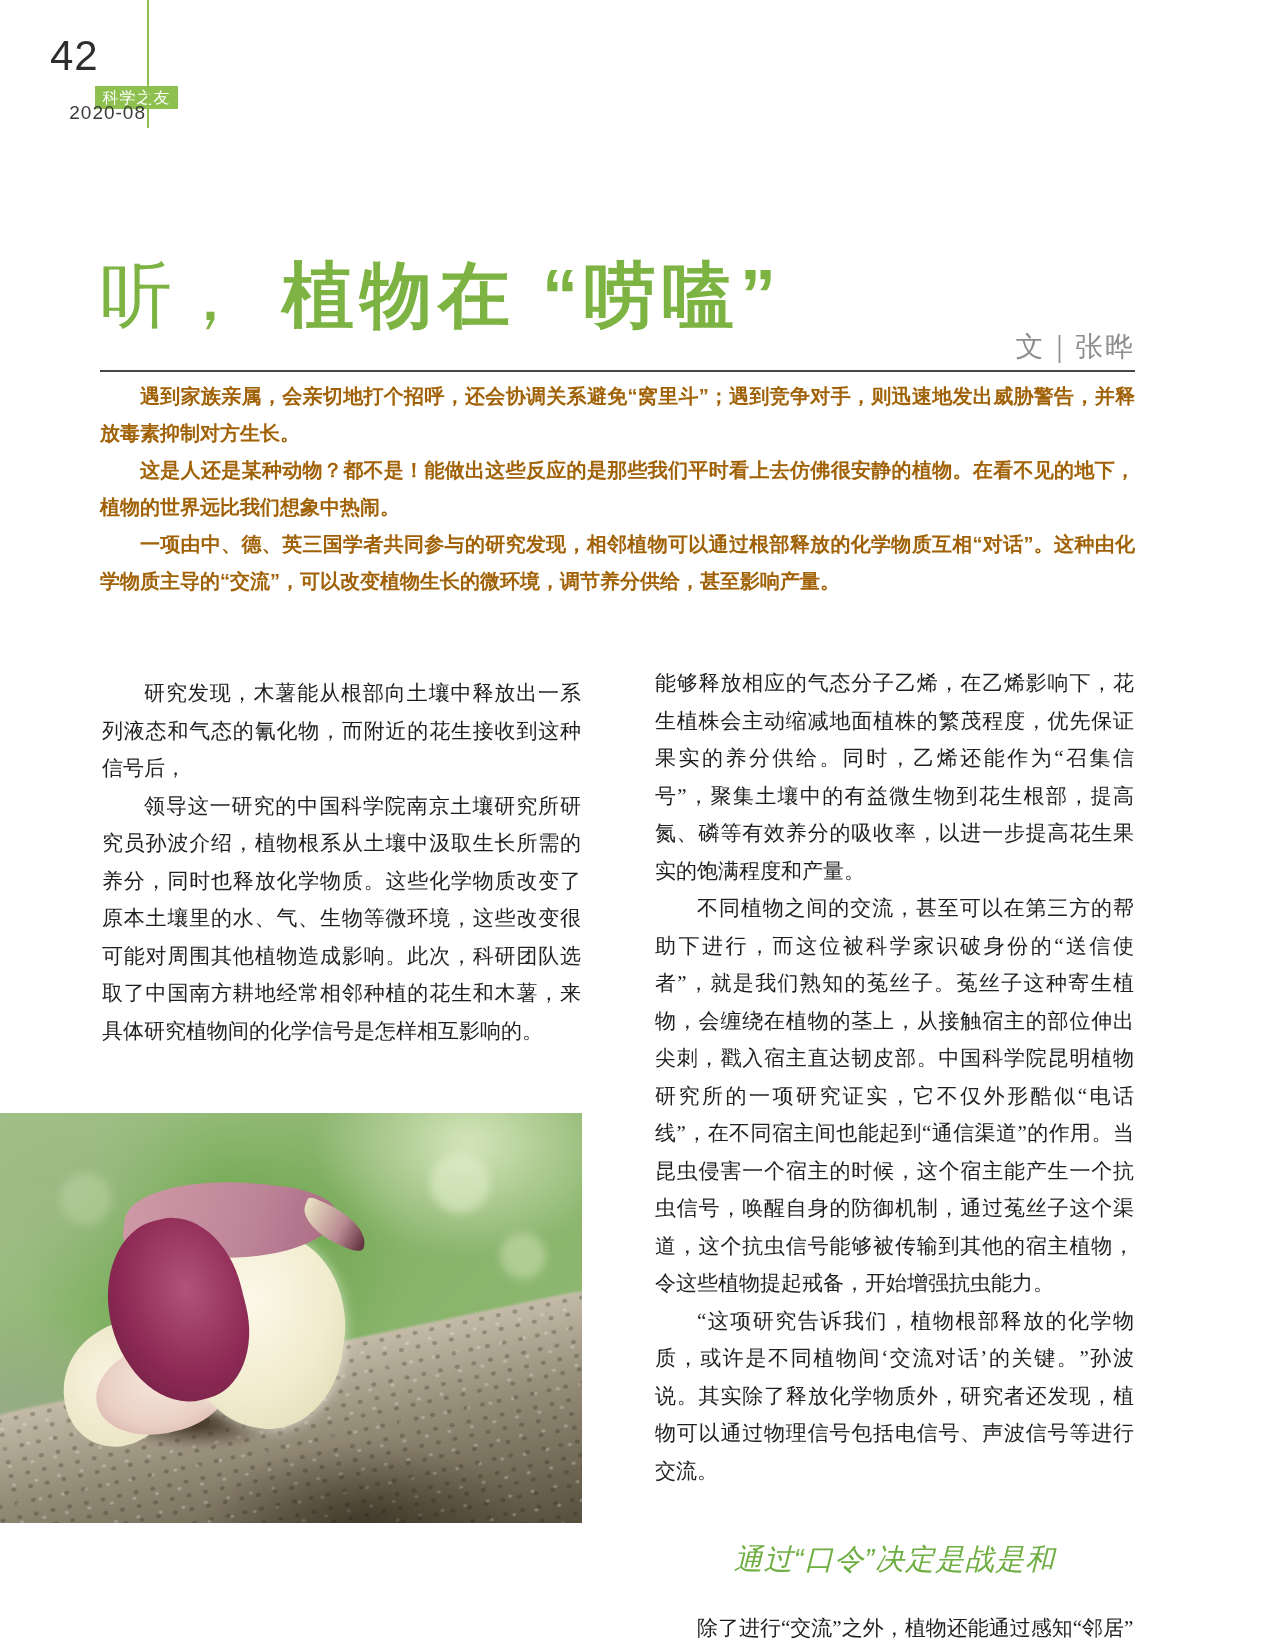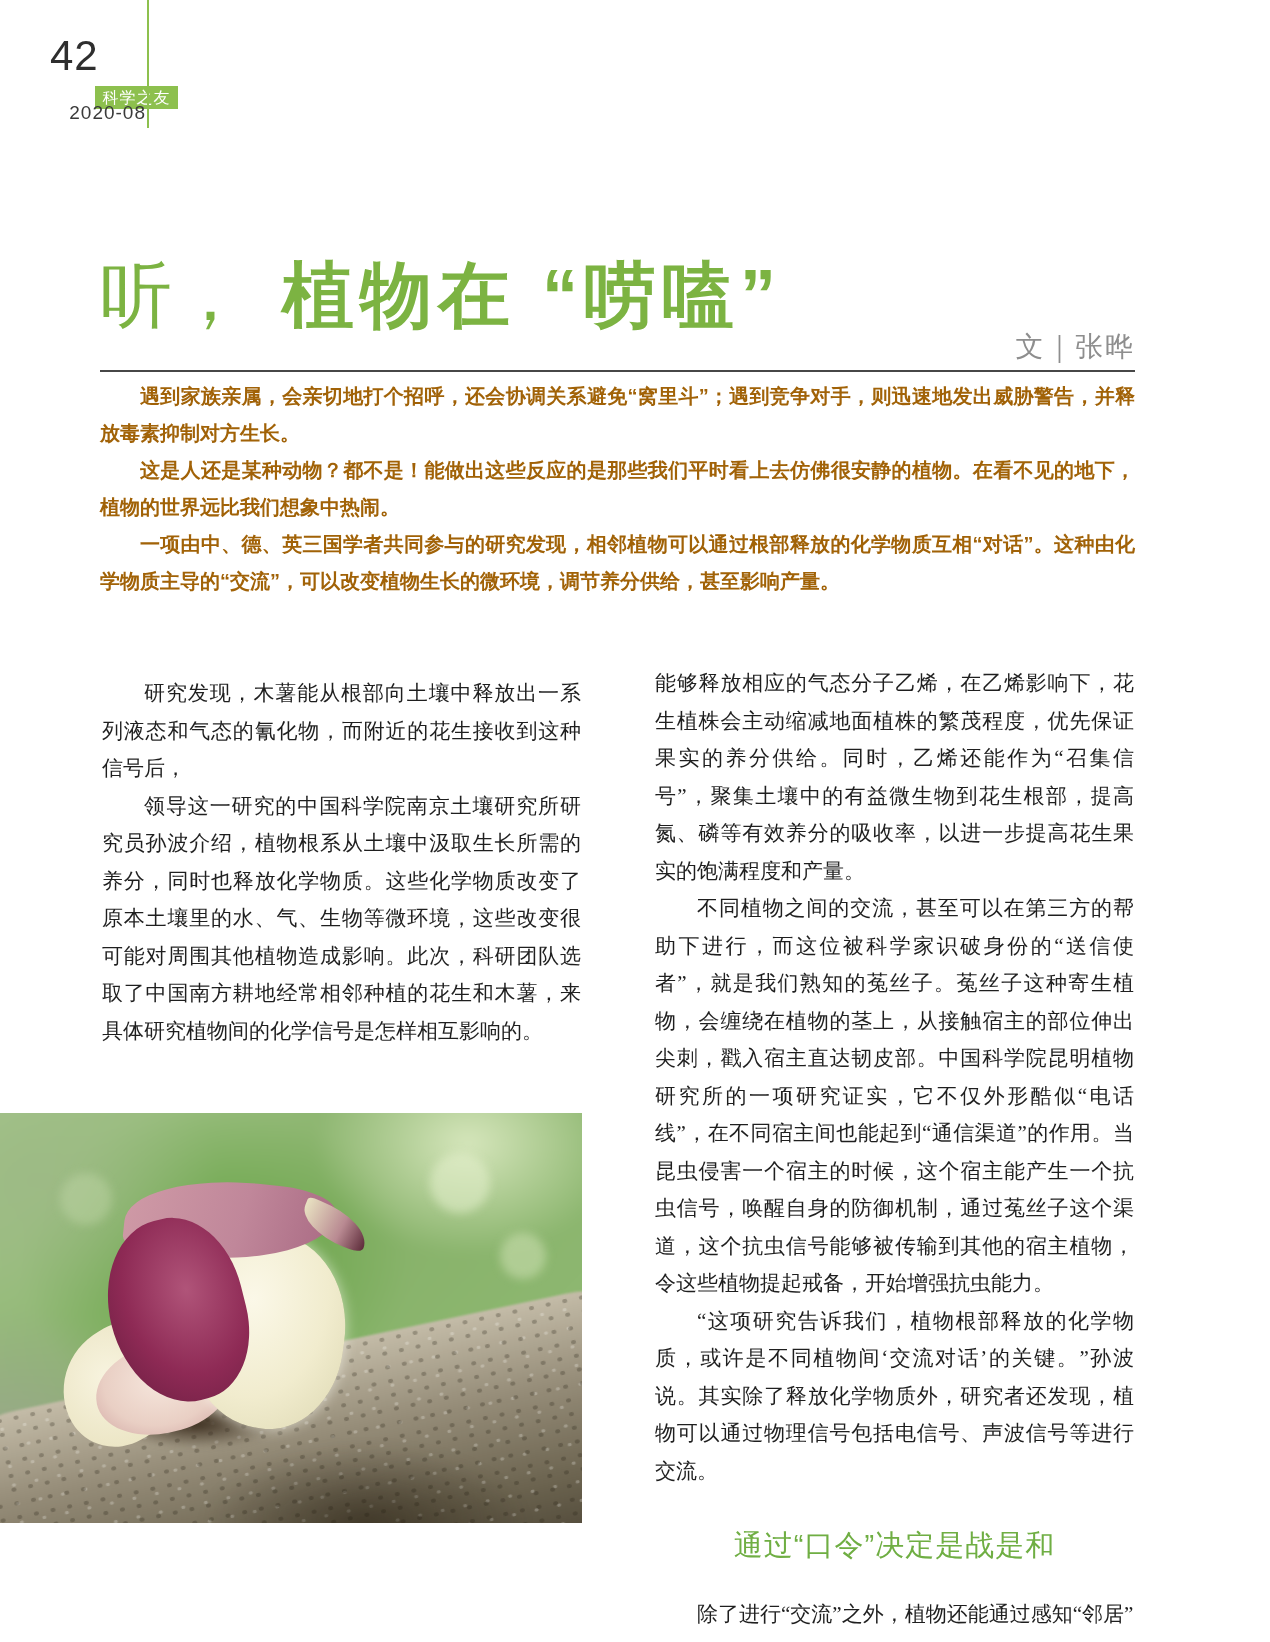--- a/index.html
+++ b/index.html
@@ -66,21 +66,22 @@
   }
   .col{width:479px;}
   .col-left{padding-top:23px;}
   .col-right{padding-top:13px;}
   h2.sec{
     margin:0 0 26px 0;
     font-size:29px;font-weight:400;color:#6fae43;
     text-align:center;letter-spacing:1px;
   }
   h2.sec2{
-    margin:36px 0 30px 0;
+    margin:50px 0 30px 0;
+    font-style:italic;
   }
   .body-text p{
     margin:0;
     font-family:Liberation Serif, serif;
     font-size:21px;color:#1f1f1f;
     line-height:37.5px;text-align:justify;
   }
   .body-text p.indent{text-indent:2em;}
 
   

